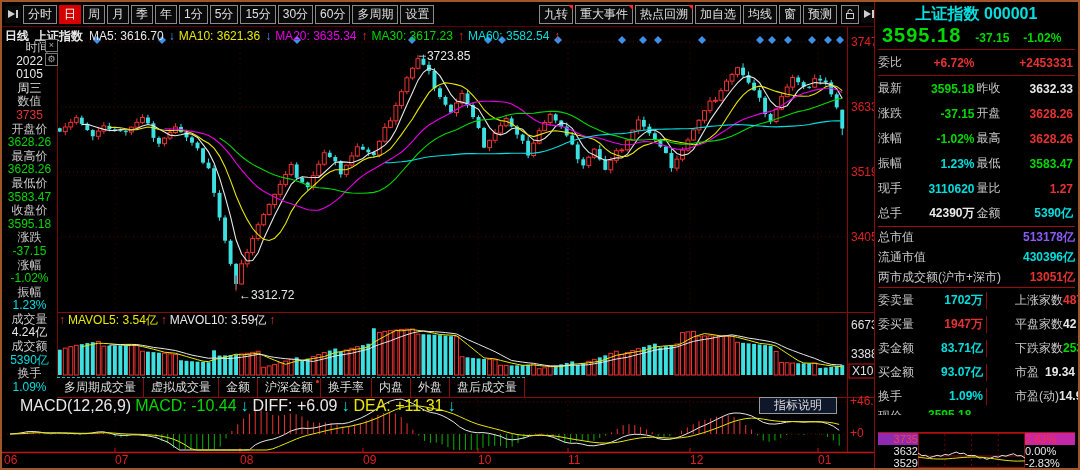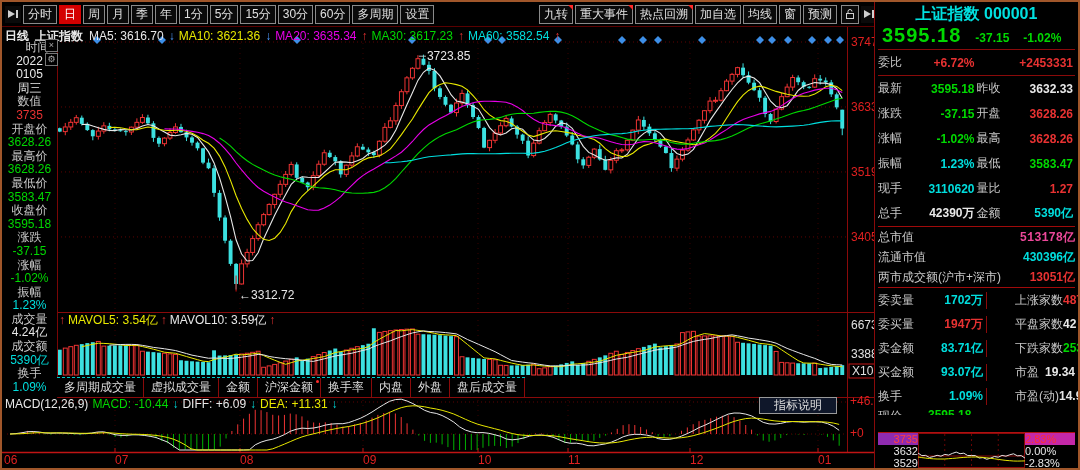--- a/index.html
+++ b/index.html
@@ -36,21 +36,21 @@
   #vol-header{position:absolute;left:57px;top:310px;font-size:12px;z-index:4;white-space:nowrap;}
   #vol-header span{margin-right:3px;}
   
   #pane-tabs{position:absolute;left:55px;top:375px;height:19px;display:flex;z-index:4;
         border-top:1px dashed #00c8c8;background:#000;}
   .vtab{padding:0 7px;font-size:12px;color:#ddd;line-height:18px;border-right:1px solid #8a0a0a;
         position:relative;white-space:nowrap;}
   .vtab.badge::after{content:"";position:absolute;top:2px;right:1px;width:3px;height:3px;
         background:#ff2a2a;border-radius:50%;}
   
-  #macd-header{position:absolute;left:3px;top:395px;font-size:12px;z-index:4;white-space:nowrap;}
+  #macd-header{position:absolute;left:18px;top:395px;font-size:16px;z-index:4;white-space:nowrap;}
   #macd-header span{margin-right:4px;}
   #indicator-help{position:absolute;left:757px;top:395px;width:76px;height:15px;z-index:5;
         border:1px solid #999;color:#ddd;font-size:12px;line-height:15px;text-align:center;background:#0f172a;}
   
   .xlab{position:absolute;top:451px;font-size:12px;color:#e02020;z-index:4;}
   
   #quote{position:absolute;left:872px;top:0;width:204px;height:466px;background:#000;
         border-left:1px solid #8a0a0a;z-index:6;display:flex;flex-direction:column;
         font-size:12px;box-sizing:border-box;padding:0 3px;}
   #q-title{color:#00e0e0;font-size:16px;font-weight:bold;text-align:center;padding-top:2px;height:20px;}
@@ -927,21 +927,21 @@
           </span>
           <span class="half">
             <span class="lab">金额</span>
             <span class="val" style="color: rgb(0, 222, 222);">5390亿</span>
           </span>
         </div>
       </div>
     <div id="q-rows-b" class="sec-div">
         <div class="qrow2">
           <span class="lab">总市值</span>
-          <span class="val" style="color: #ec4899; font-family: Liberation Mono, monospace;">513178亿</span>
+          <span class="val" style="color: #8b5cf6;">513178亿</span>
         </div>
         <div class="qrow2">
           <span class="lab">流通市值</span>
           <span class="val" style="color: rgb(0, 222, 222);">430396亿</span>
         </div>
         <div class="qrow2">
           <span class="lab">两市成交额(沪市+深市)</span>
           <span class="val" style="color: rgb(232, 50, 50);">13051亿</span>
         </div>
       </div>

